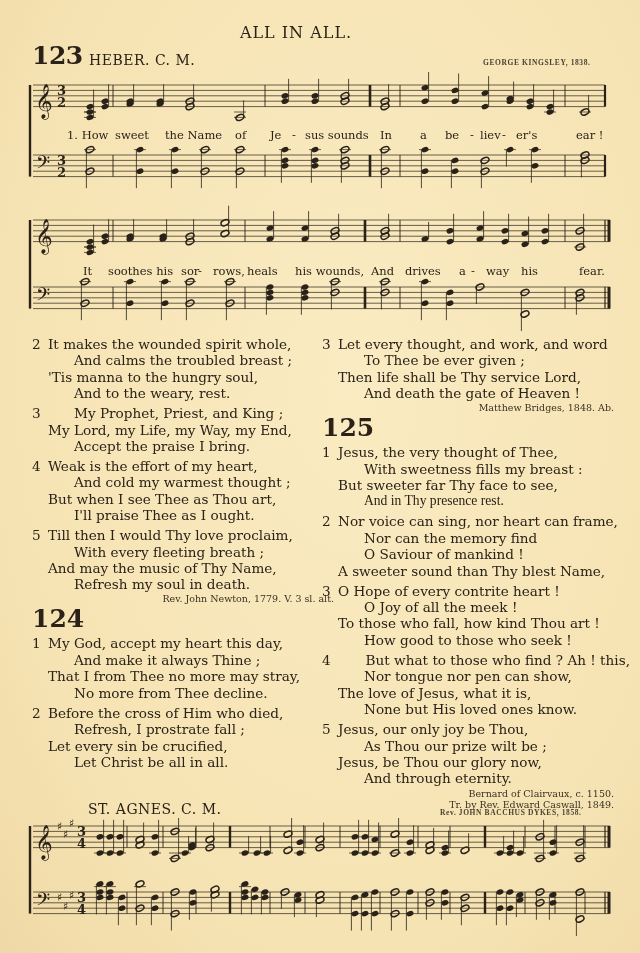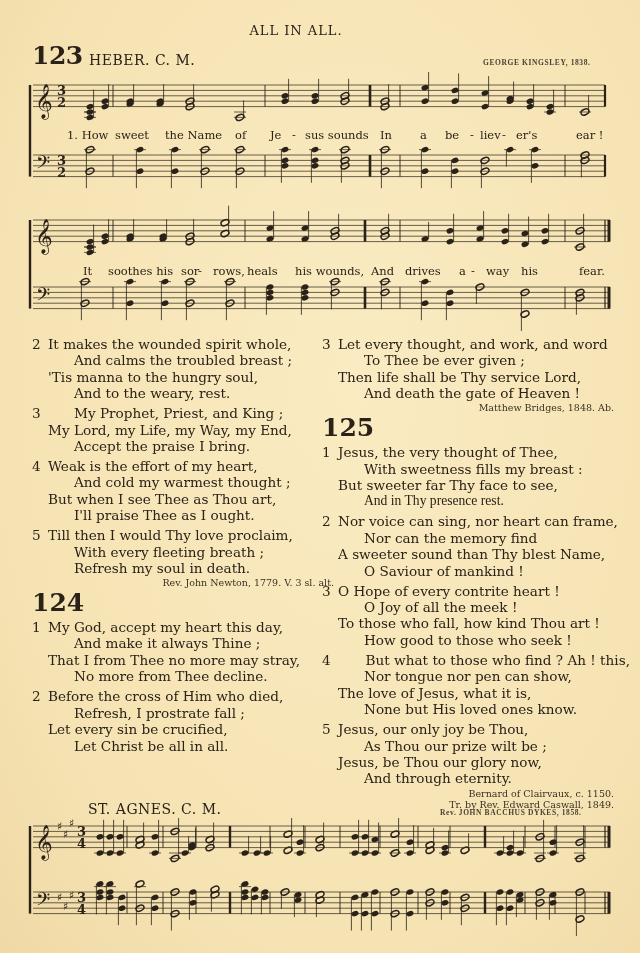--- a/index.html
+++ b/index.html
@@ -4,21 +4,21 @@
 <style>
   html, body { margin: 0; padding: 0; }
   body {
     width: 640px; height: 953px; overflow: hidden;
     background: #f7e6b8;
     color: #2a2218;
     font-family: "DejaVu Serif", "Liberation Serif", serif;
     position: relative;
   }
   .page { position: absolute; inset: 0; background: radial-gradient(ellipse at 55% 40%, #faebc2 0%, #f6e3b3 70%, #efd9a6 100%); }
-  .running-head { position: absolute; top: 23px; left: 0; width: 592px; text-align: center; font-size: 13px; letter-spacing: 1px; }
+  .running-head { position: absolute; top: 23px; left: 0; width: 592px; text-align: center; font-size: 16px; letter-spacing: 1px; }
   .hymn-num { position: absolute; font-weight: bold; font-size: 25px; letter-spacing: -0.5px; font-family: "DejaVu Serif", serif; }
   .tune-name { position: absolute; font-size: 14px; letter-spacing: 0.5px; }
   .composer { position: absolute; font-size: 7.5px; letter-spacing: 0.6px; font-family: "Liberation Serif", serif; font-weight: bold; color: #4a3f30; }
   .staff-svg { position: absolute; left: 0; }
   .lyric-line { position: absolute; font-size: 11.5px; white-space: nowrap; }
   .col { position: absolute; font-size: 13.6px; line-height: 16.4px; }
   .stanza { margin-bottom: 3.6px; position: relative; }
   .stanza .l { white-space: nowrap; }
   .stanza .l.ind { padding-left: 49px; }
   .stanza .num { position: absolute; left: -16px; top: 0; }
@@ -373,20 +373,21 @@
           <span class="num">4</span>
           <div class="l" style="padding-left: 0px;">Weak is the effort of my heart,</div>
           <div class="l ind" style="padding-left: 26px;">And cold my warmest thought ;</div>
           <div class="l" style="padding-left: 0px;">But when I see Thee as Thou art,</div>
           <div class="l ind" style="padding-left: 26px;">I'll praise Thee as I ought.</div>
         </div>
         <div class="stanza">
           <span class="num">5</span>
           <div class="l" style="padding-left: 0px;">Till then I would Thy love proclaim,</div>
           <div class="l ind" style="padding-left: 26px;">With every fleeting breath ;</div>
+          <div class="l" style="padding-left: 0px;">And may the music of Thy Name,</div>
           <div class="l ind" style="padding-left: 26px;">Refresh my soul in death.</div>
         </div>
       </div>
     <div class="attrib" style="margin-top:-3px; margin-right:-1px;">Rev. John Newton, 1779.   V. 3 sl. alt.</div>
     <div class="big-num">124</div>
     <div id="h124-stanzas-left">
         <div class="stanza">
           <span class="num">1</span>
           <div class="l" style="padding-left: 0px;">My God, accept my heart this day,</div>
           <div class="l ind" style="padding-left: 26px;">And make it always Thine ;</div>
@@ -420,22 +421,22 @@
           <span class="num">1</span>
           <div class="l" style="padding-left: 0px;">Jesus, the very thought of Thee,</div>
           <div class="l ind" style="padding-left: 26px;">With sweetness fills my breast :</div>
           <div class="l" style="padding-left: 0px;">But sweeter far Thy face to see,</div>
           <div class="l ind" style="padding-left: 26px; font-family: Liberation Serif, serif;">And in Thy presence rest.</div>
         </div>
         <div class="stanza">
           <span class="num">2</span>
           <div class="l" style="padding-left: 0px;">Nor voice can sing, nor heart can frame,</div>
           <div class="l ind" style="padding-left: 26px;">Nor can the memory find</div>
+          <div class="l ind" style="padding-left: 26px;">O Saviour of mankind !</div>
           <div class="l" style="padding-left: 0px;">A sweeter sound than Thy blest Name,</div>
-          <div class="l ind" style="padding-left: 26px;">O Saviour of mankind !</div>
         </div>
         <div class="stanza">
           <span class="num">3</span>
           <div class="l" style="padding-left: 0px;">O Hope of every contrite heart !</div>
           <div class="l ind" style="padding-left: 26px;">O Joy of all the meek !</div>
           <div class="l" style="padding-left: 0px;">To those who fall, how kind Thou art !</div>
           <div class="l ind" style="padding-left: 26px;">How good to those who seek !</div>
         </div>
         <div class="stanza">
           <span class="num">4</span>

